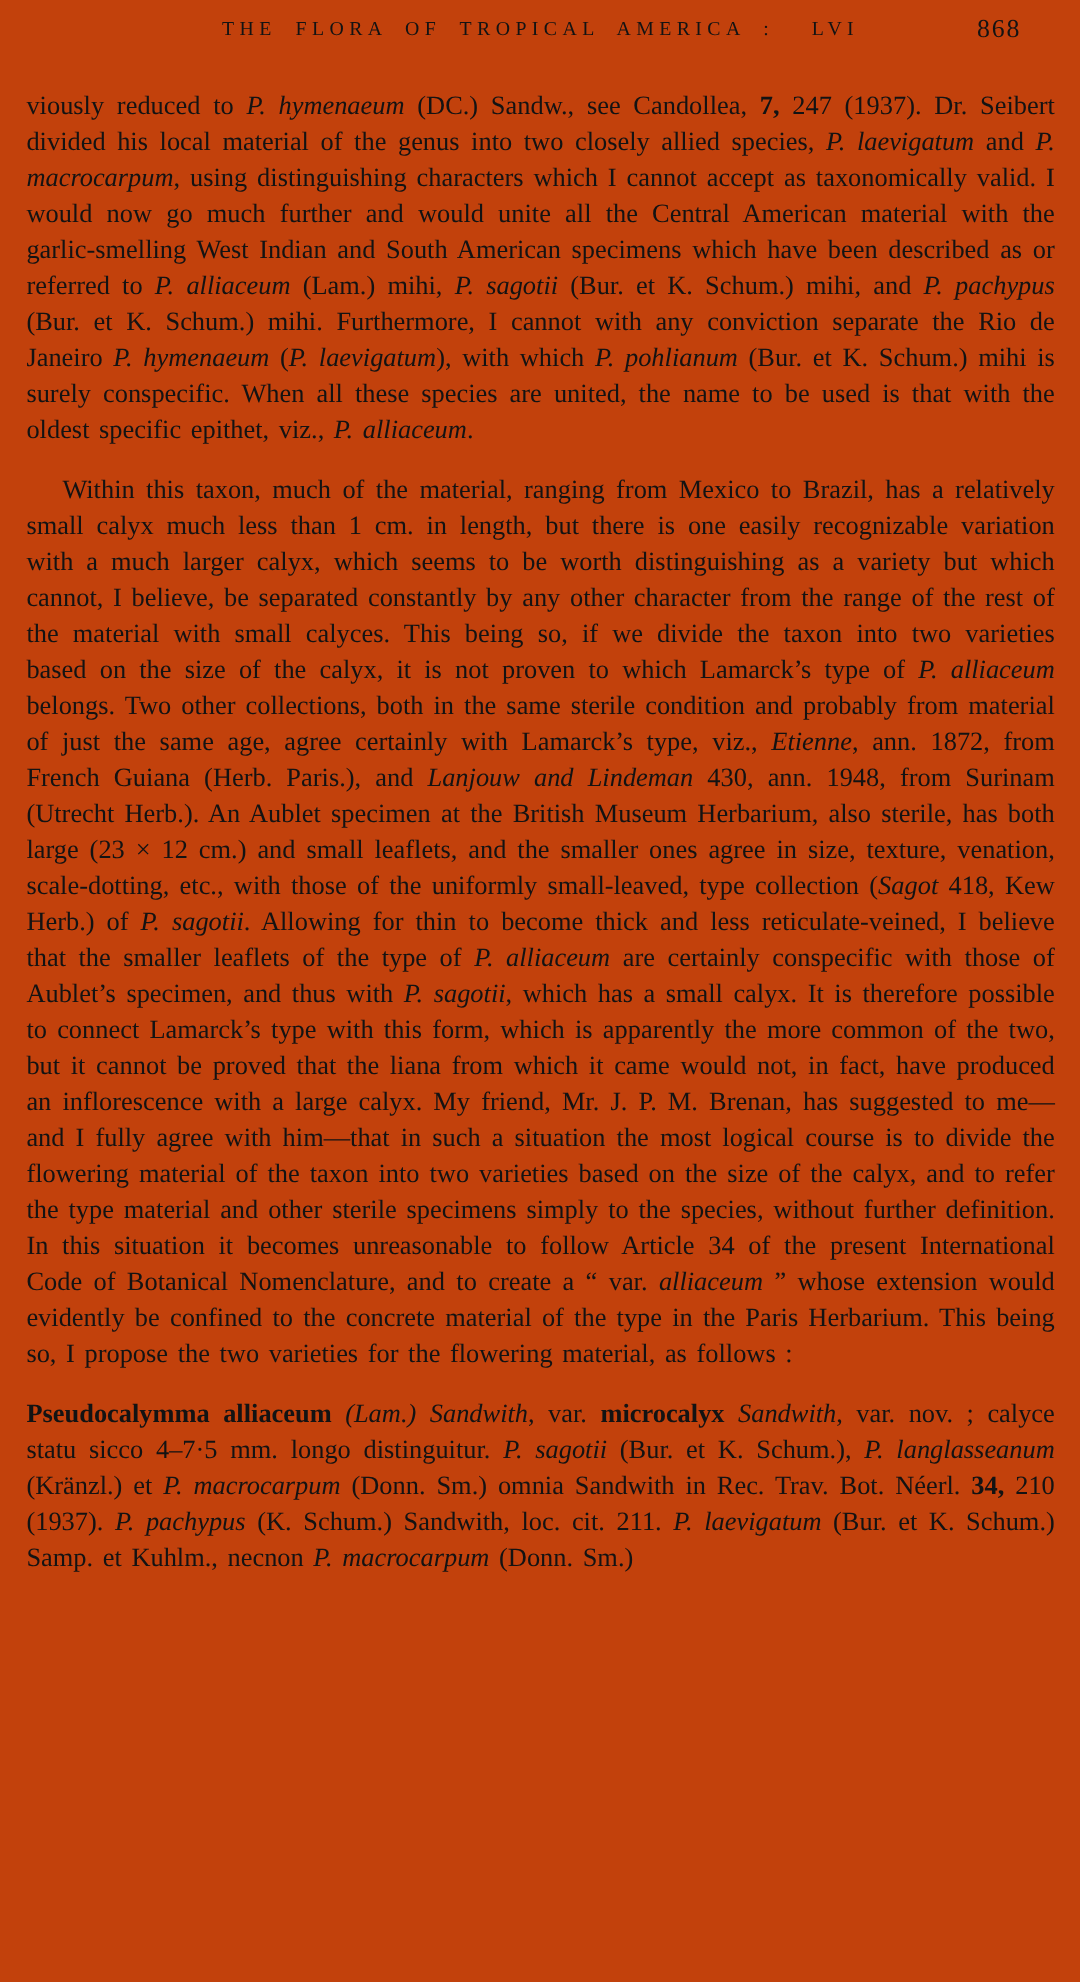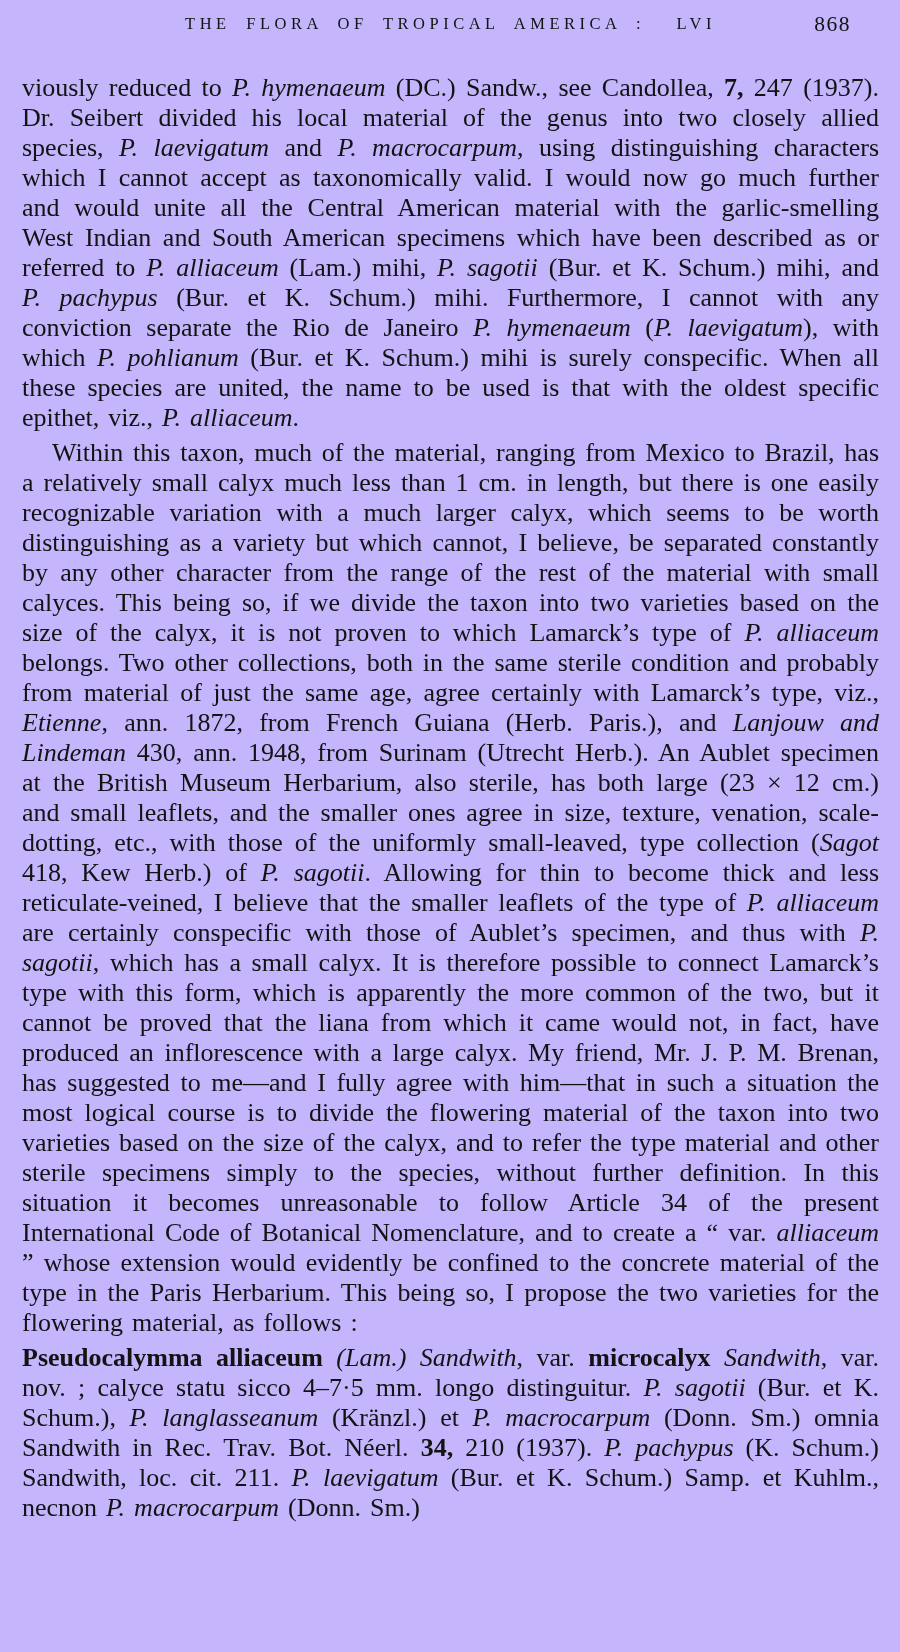--- a/index.html
+++ b/index.html
@@ -6,21 +6,21 @@
     margin: 0;
     padding: 0;
     background: #e8e8e6;
   }
   .scan-page {
     position: relative;
     width: 900px;
     height: 1652px;
     margin: 0 auto;
     box-sizing: border-box;
-    background: #c4b5fd;
+    background: #c2410c;
     color: #131313;
     font-family: "Liberation Serif", "DejaVu Serif", serif;
     padding: 10px 21px 0 22px;
     overflow: hidden;
   }
   .running-header {
     position: relative;
     height: 34px;
     margin-top: 2px;
   }
@@ -41,26 +41,26 @@
     right: 28px;
     top: 0;
     font-size: 21.5px;
     letter-spacing: 1.5px;
   }
   .page-body {
     margin-top: 27px;
   }
   p.para {
     margin: 0;
-    font-size: 26px;
+    font-size: 22px;
     line-height: 30px;
     text-align: justify;
     word-spacing: 2.5px;
   }
-  p.para + p.para { margin-top: 5px; }
+  p.para + p.para { margin-top: 20px; }
   p.para.indent { text-indent: 30px; }
   p.para.species-block { margin-top: 31px; }
   p.para i { font-style: italic; }
   p.para b { font-weight: bold; }
 </style>
 </head>
 <body>
 
 <div class="scan-page">
   <div class="running-header">

